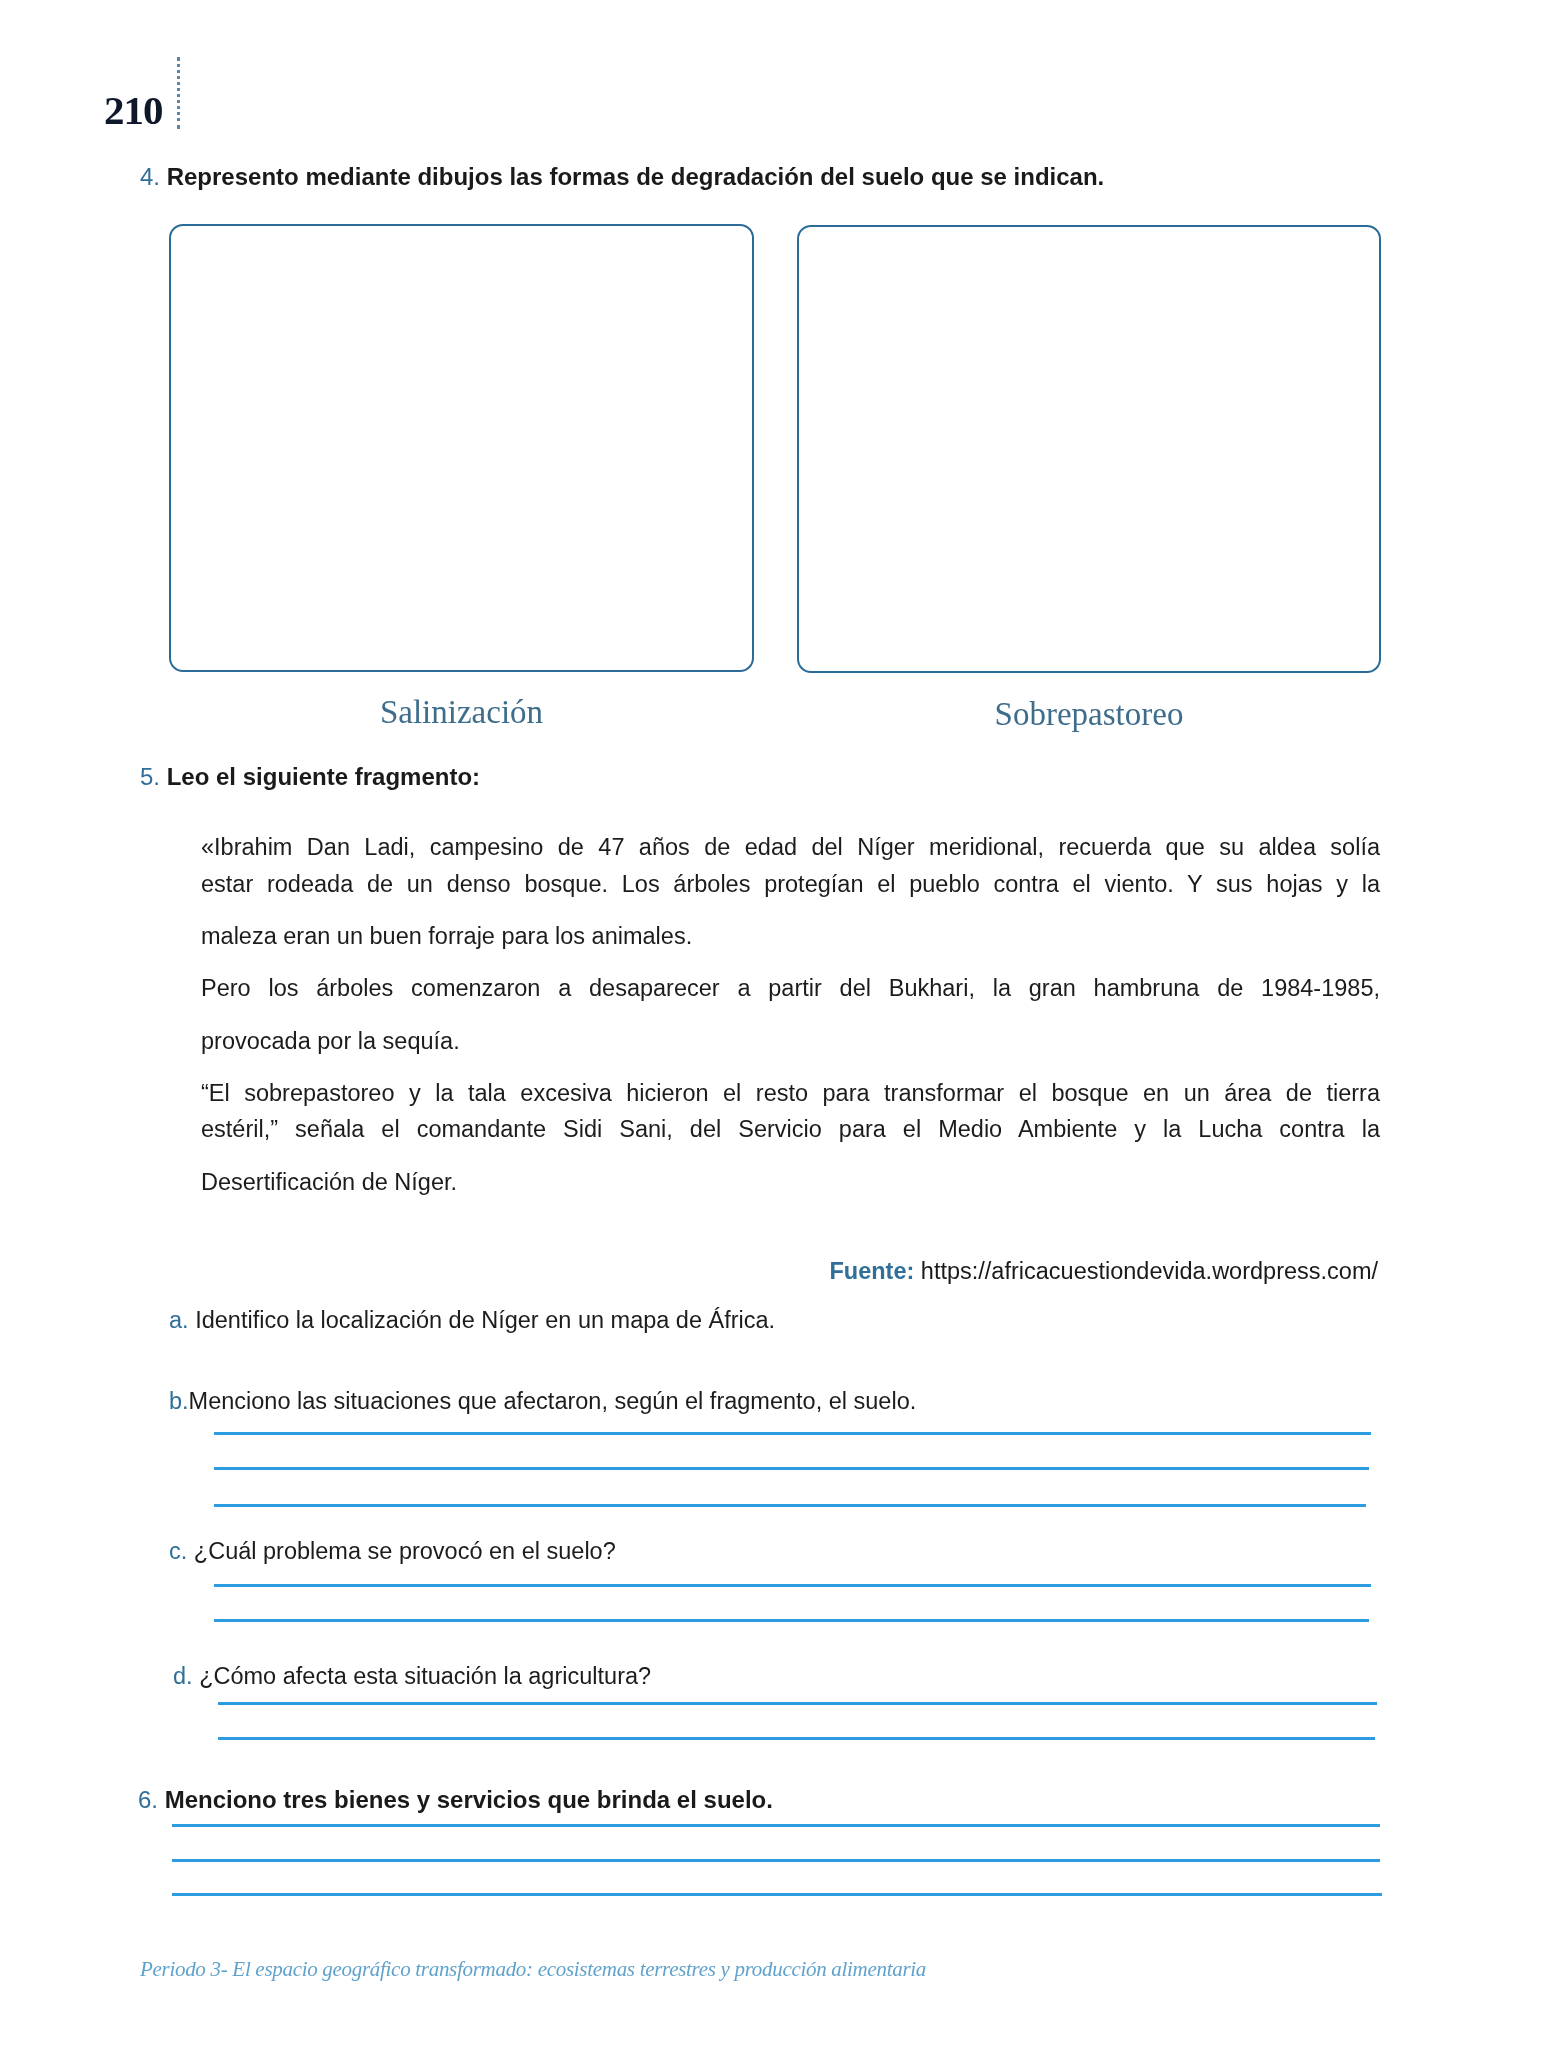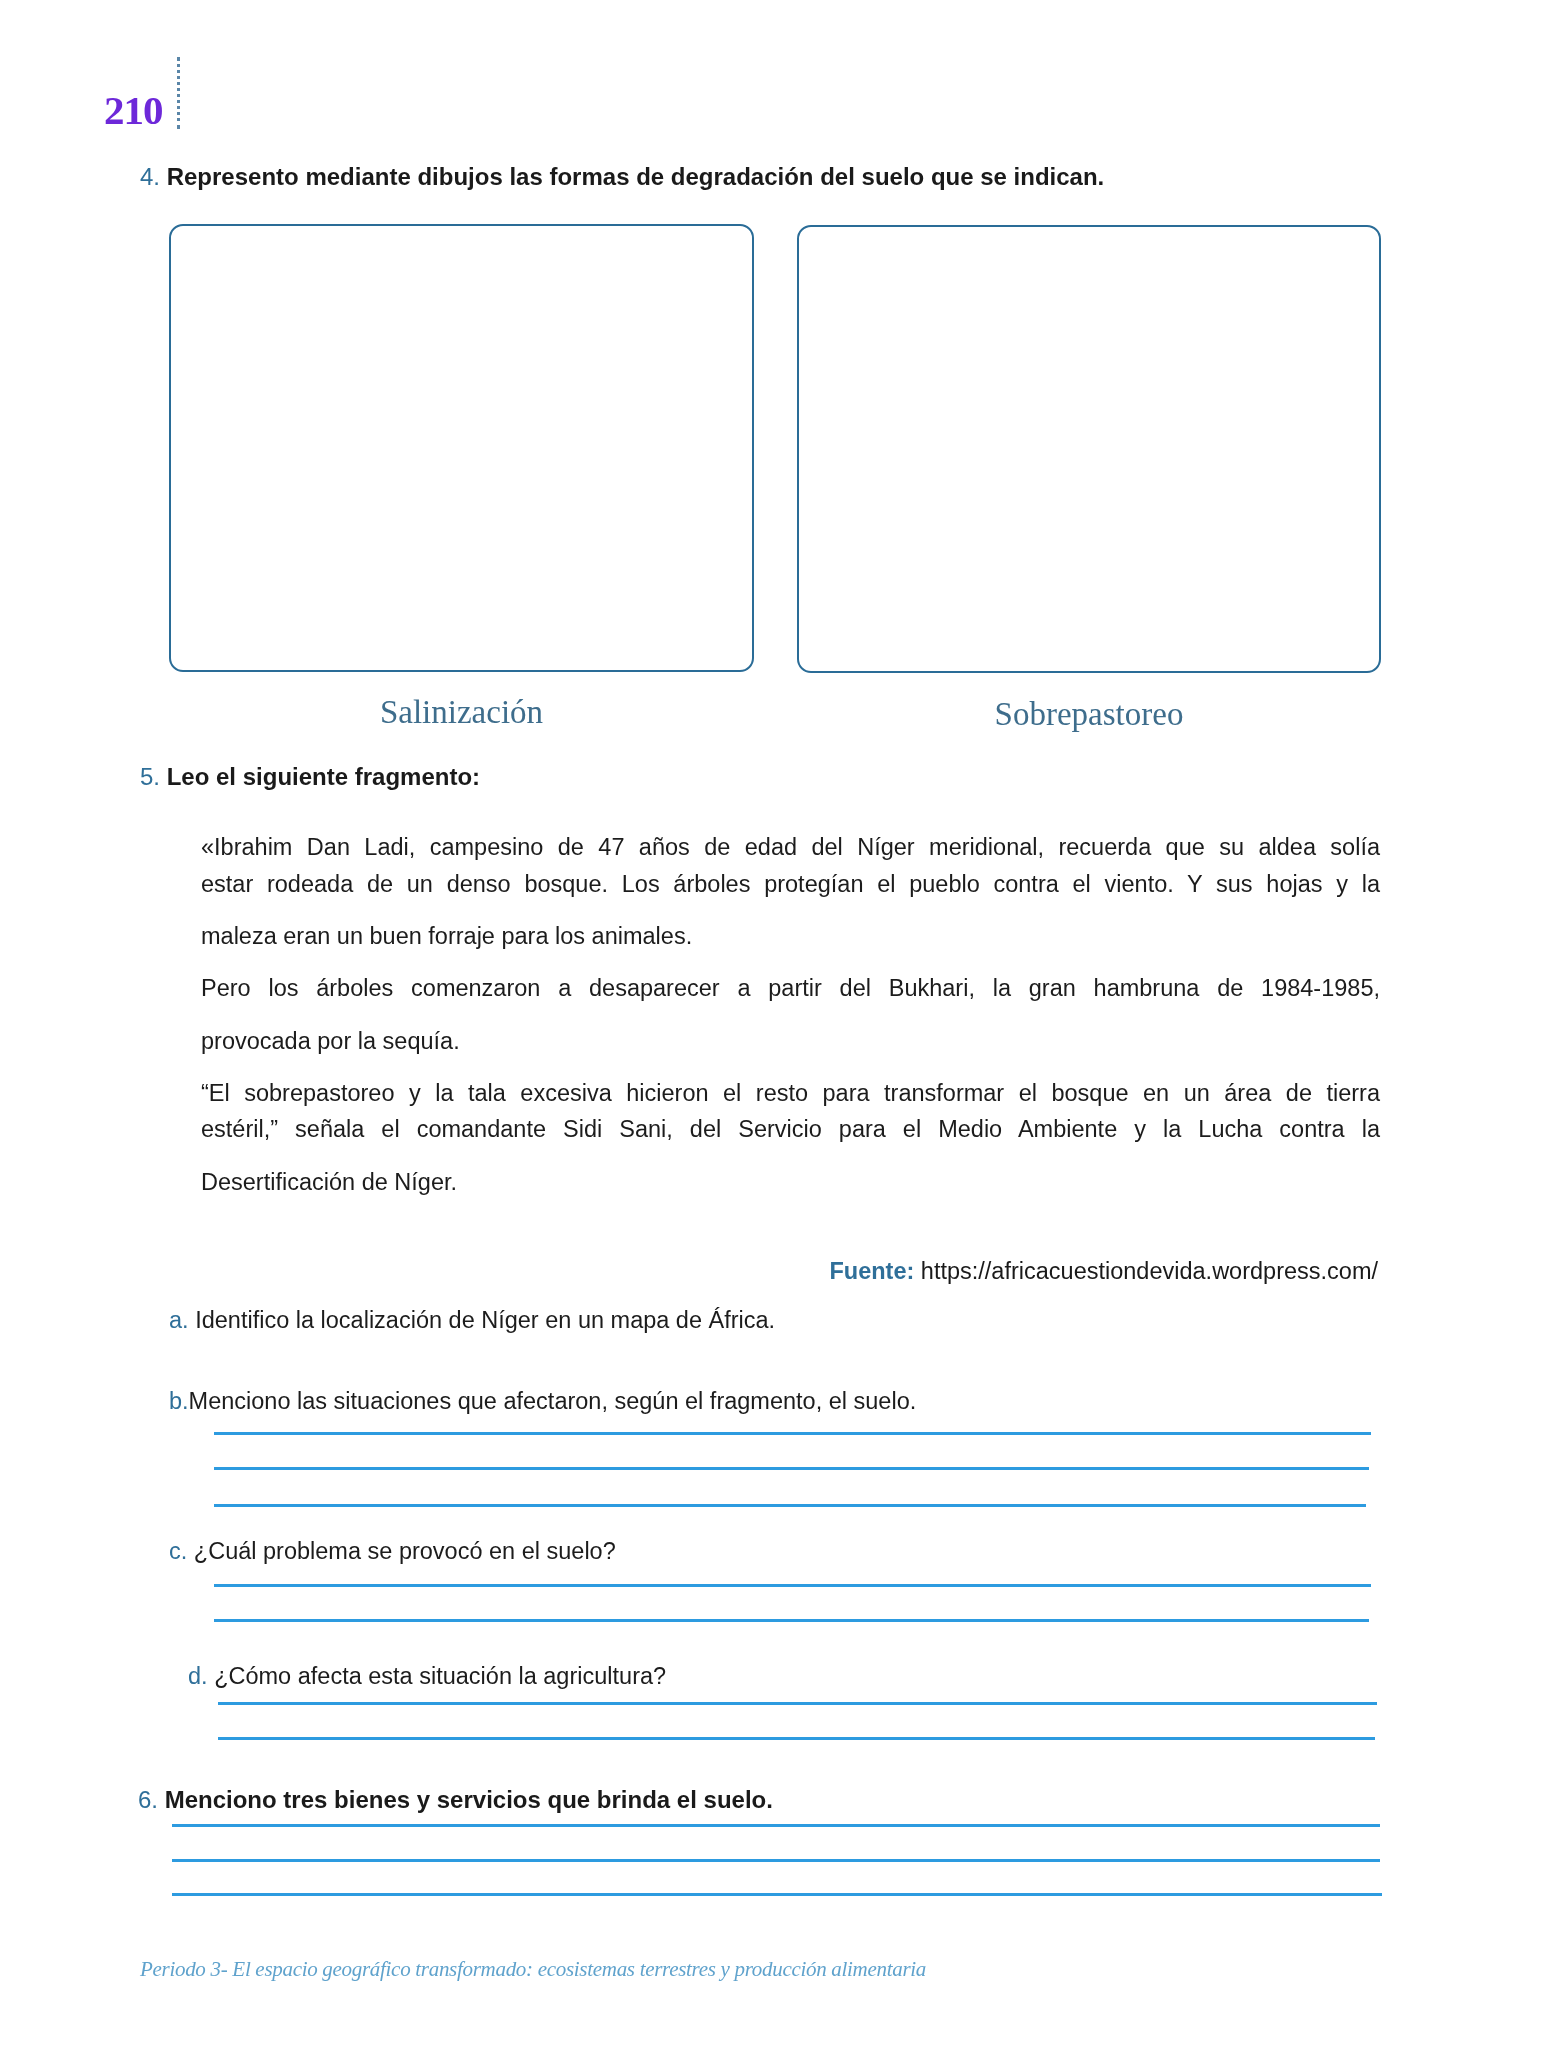--- a/index.html
+++ b/index.html
@@ -1,18 +1,18 @@
 <!DOCTYPE html>
 <html><head>
 <meta charset="utf-8">
 <style>
   html, body { margin:0; padding:0; background:#ffffff; }
   body { width:1564px; height:2048px; position:relative; overflow:hidden; font-family:"Liberation Sans", sans-serif; color:#1a1a1a; }
   .abs { position:absolute; }
-  .page-number { left:104px; top:88px; font-family:"Liberation Serif", serif; font-weight:bold; font-size:41px; color:#6d28d9; line-height:44px; letter-spacing:-1px; }
+  .page-number { left:104px; top:88px; font-family:"Liberation Serif", serif; font-weight:bold; font-size:41px; color:#0f172a; line-height:44px; letter-spacing:-1px; }
   .page-dots { left:177px; top:57px; width:0; height:72px; border-left:3px dotted #5a86a8; }
   .num { color:#2f6f99; }
   .q-heading { font-size:24px; font-weight:bold; line-height:30px; white-space:nowrap; }
   .q-heading .num { font-weight:normal; }
   .draw-box { border:2.5px solid #2a6c97; border-radius:14px; background:#fff; box-sizing:border-box; }
   .box-label { font-family:"Liberation Serif", serif; font-size:33px; color:#3e6d8c; line-height:40px; text-align:center; white-space:nowrap; }
   .passage { left:201px; width:1179px; font-size:23.5px; line-height:36.5px; color:#1c1c1c; }
   .passage .para { margin:0 0 15.5px 0; }
   .passage .ln { display:block; text-align:justify; text-align-last:justify; white-space:nowrap; overflow:visible; height:36.5px; }
   .passage .ln.last { text-align-last:left;margin-top:16px; }
@@ -79,21 +79,21 @@
 <div class="abs answer-line" style="left:214px; width:1155px; top:1467px;"></div>
 <div class="abs answer-line" style="left:214px; width:1152px; top:1504px;"></div>
 
 <div class="abs sub-q" style="left:169px; top:1536px;">
   <span class="num">c.</span>
   <span>¿Cuál problema se provocó en el suelo?</span>
 </div>
 <div class="abs answer-line" style="left:214px; width:1157px; top:1584px;"></div>
 <div class="abs answer-line" style="left:214px; width:1155px; top:1619px;"></div>
 
-<div class="abs sub-q" style="left:188px; top:1661px;">
+<div class="abs sub-q" style="left:173px; top:1661px;">
   <span class="num">d.</span>
   <span>¿Cómo afecta esta situación la agricultura?</span>
 </div>
 <div class="abs answer-line" style="left:218px; width:1159px; top:1702px;"></div>
 <div class="abs answer-line" style="left:218px; width:1157px; top:1737px;"></div>
 
 <div class="abs q-heading" style="left:138px; top:1785px;">
   <span class="num">6.</span>
   <span>Menciono tres bienes y servicios que brinda el suelo.</span>
 </div>

